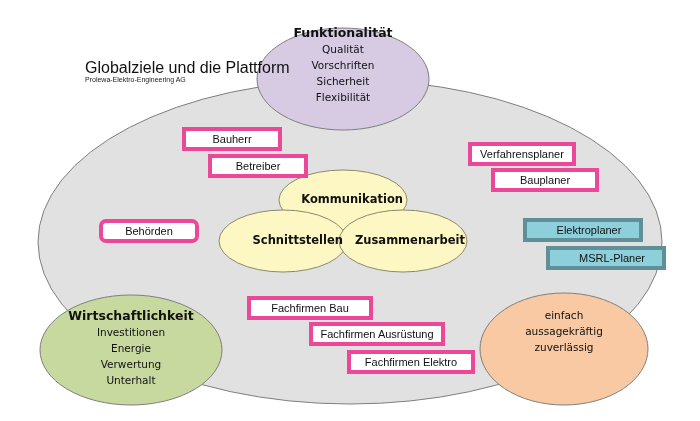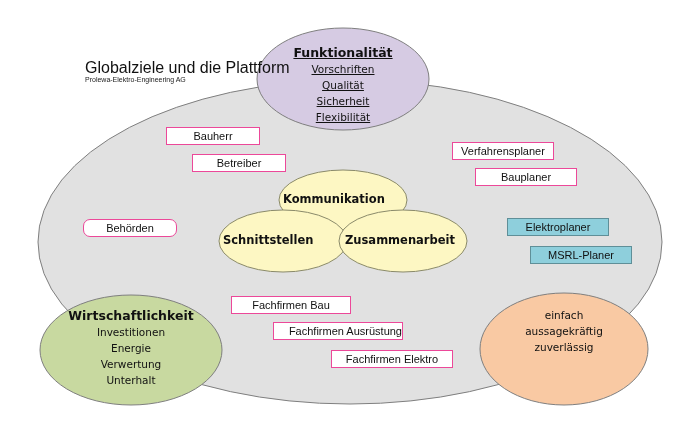--- a/index.html
+++ b/index.html
@@ -2,51 +2,51 @@
 <html><head>
   <meta charset="utf-8">
   <style>
     html, body { margin: 0; padding: 0; background: #ffffff; }
     body { width: 700px; height: 421px; position: relative; overflow: hidden;
            font-family: "Liberation Sans", sans-serif; }
     #diagram { position: absolute; left: 0; top: 0; width: 700px; height: 421px; }
     .abs { position: absolute; }
     .title-main { left: 85px; top: 59px; font-size: 16px; color: #111; white-space: nowrap; }
     .title-sub { left: 85px; top: 76px; font-size: 7px; color: #222; white-space: nowrap; }
-    .box { position: absolute; background: #ffffff; border: 1px solid #ec4899;
+    .box { position: absolute; background: #ffffff; border: 4px solid #ec4899;
            font-size: 11px; color: #111; text-align: center; line-height: 16px; height: 16px;
-           white-space: nowrap; box-sizing: content-box; }
-    .box.blue { background: #8ecfdc; border-color: #5f8f98; }
+           white-space: nowrap; box-sizing: content-box; margin-left: 16px; }
+    .box.blue { background: #8ecfdc; border-color: #5f8f98; padding-left: 12px; }
     .ell-label { position: absolute; text-align: center; color: #111;
                  font-family: "DejaVu Sans", sans-serif; white-space: nowrap; }
     .ell-title { font-weight: bold; font-size: 12.5px; line-height: 17px; }
     .ell-item { font-size: 10.5px; line-height: 16px; }
     .inner-label { position: absolute; font-weight: bold; font-size: 11.5px; color: #111;
-                   font-family: "DejaVu Sans", sans-serif; white-space: nowrap; text-align: left; }
+                   font-family: "DejaVu Sans", sans-serif; white-space: nowrap; text-align: right; }
   </style>
 </head>
 <body>
 
 <svg id="diagram" xmlns="http://www.w3.org/2000/svg" width="700" height="421" viewBox="0 0 700 421">
   <ellipse cx="350" cy="242" rx="312" ry="162" fill="#e1e1e1" stroke="#7f7f7f" stroke-width="1"></ellipse>
   <ellipse cx="343" cy="79" rx="86" ry="51" fill="#d6cbe3" stroke="#7f7f7f" stroke-width="1"></ellipse>
   <ellipse cx="131" cy="350" rx="91" ry="55" fill="#c8d9a0" stroke="#7f7f7f" stroke-width="1"></ellipse>
   <ellipse cx="564" cy="349" rx="84" ry="56" fill="#f9c9a3" stroke="#7f7f7f" stroke-width="1"></ellipse>
   <ellipse cx="343" cy="200" rx="64" ry="30" fill="#fdf7c3" stroke="#8a8a6a" stroke-width="1"></ellipse>
   <ellipse cx="283" cy="241" rx="64" ry="31" fill="#fdf7c3" stroke="#8a8a6a" stroke-width="1"></ellipse>
   <ellipse cx="403" cy="241" rx="64" ry="31" fill="#fdf7c3" stroke="#8a8a6a" stroke-width="1"></ellipse>
 </svg>
 
 <div class="abs title-main">Globalziele und die Plattform</div>
 <div class="abs title-sub">Prolewa-Elektro-Engineering AG</div>
 
-<div class="ell-label" style="left:263px; top:44px; width:160px;text-decoration:underline;">
+<div class="ell-label" style="left:263px; top:24px; width:160px;">
   <div class="ell-title">Funktionalität</div>
+  <div class="ell-item">Qualität</div>
   <div class="ell-item">Vorschriften</div>
-  <div class="ell-item">Qualität</div>
   <div class="ell-item">Sicherheit</div>
   <div class="ell-item">Flexibilität</div>
 </div>
 
 <div class="ell-label" style="left:51px; top:307px; width:160px;">
   <div class="ell-title">Wirtschaftlichkeit</div>
   <div class="ell-item">Investitionen</div>
   <div class="ell-item">Energie</div>
   <div class="ell-item">Verwertung</div>
   <div class="ell-item">Unterhalt</div>
@@ -63,14 +63,14 @@
 <div class="inner-label" style="left:345px; top:233px; width:120px;">Zusammenarbeit</div>
 
 <div class="box" style="left:166px; top:127px; width:92px;">Bauherr</div>
 <div class="box" style="left:192px; top:154px; width:92px;">Betreiber</div>
 <div class="box" style="left:83px; top:219px; width:92px;border-radius:7px;">Behörden</div>
 <div class="box" style="left:452px; top:142px; width:100px;">Verfahrensplaner</div>
 <div class="box" style="left:475px; top:168px; width:100px;text-align:center;">Bauplaner</div>
 <div class="box blue" style="left:507px; top:218px; width:100px;">Elektroplaner</div>
 <div class="box blue" style="left:530px; top:246px; width:100px;">MSRL-Planer</div>
 <div class="box" style="left:231px; top:296px; width:118px;">Fachfirmen Bau</div>
-<div class="box" style="left:273px; top:322px; width:128px;text-align:right;">Fachfirmen Ausrüstung</div>
+<div class="box" style="left:293px; top:322px; width:128px;">Fachfirmen Ausrüstung</div>
 <div class="box" style="left:331px; top:350px; width:120px;">Fachfirmen Elektro</div>
 
 </body></html>

